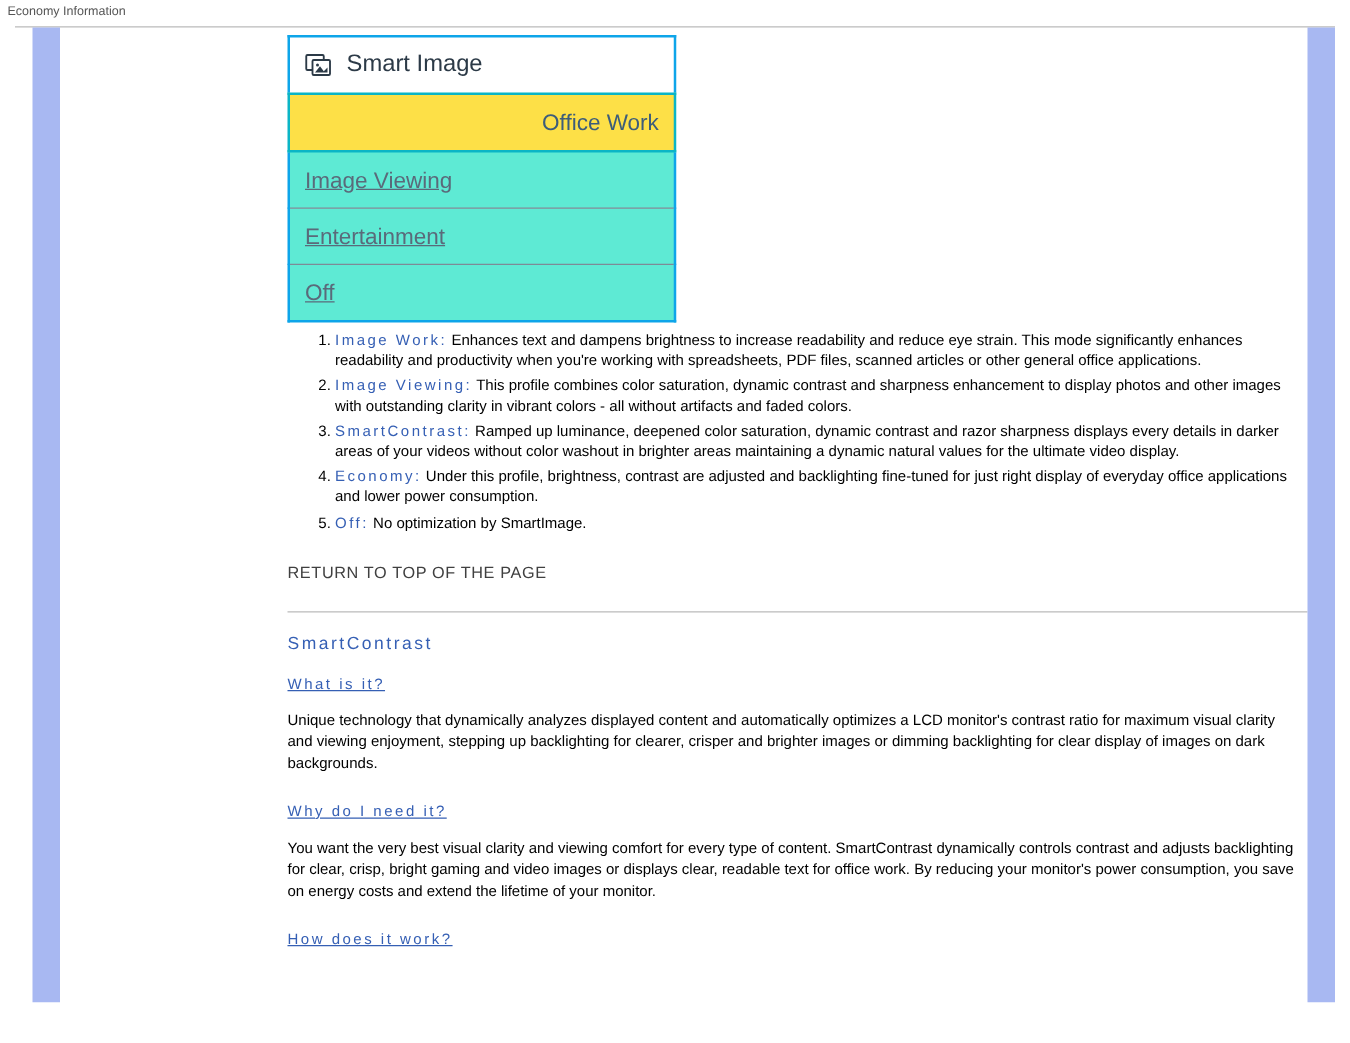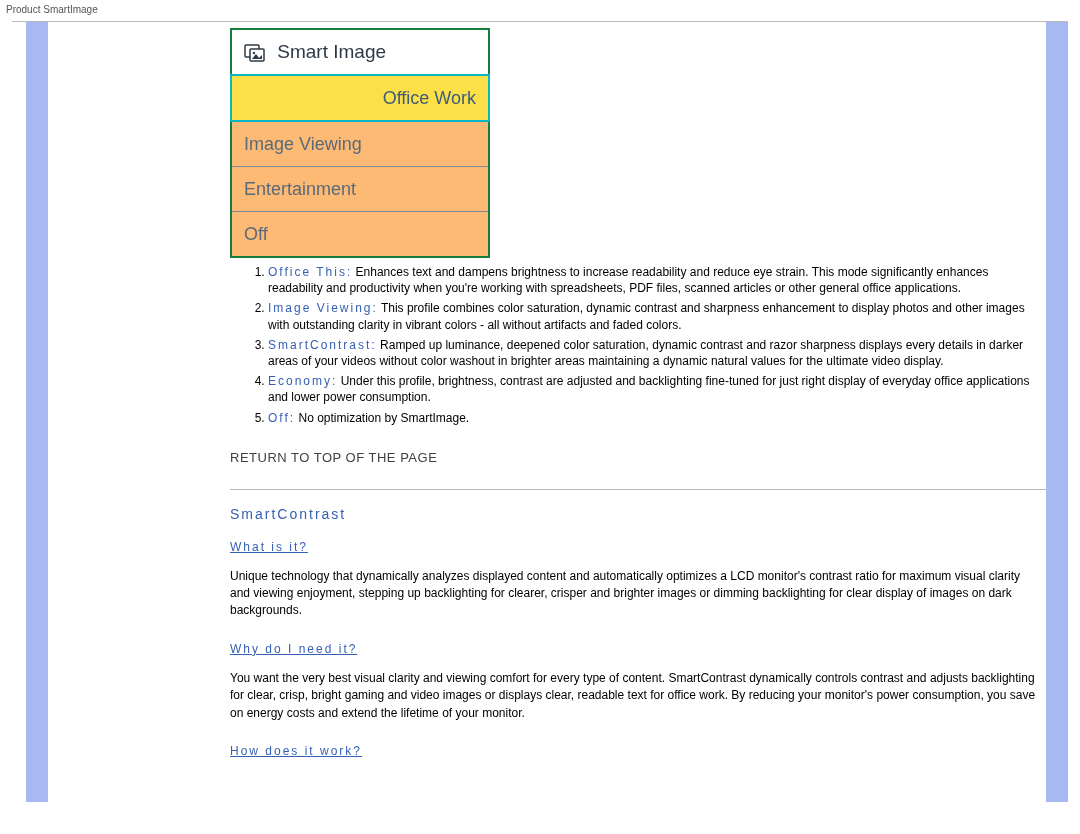--- a/index.html
+++ b/index.html
@@ -30,22 +30,22 @@
   }
   .blue-strip.left { left: 14px; }
   .blue-strip.right { right: 0; }
   .content {
     margin-left: 36px;
     margin-right: 22px;
     padding: 6px 0 30px 182px;
   }
   
   .osd {
-    width: 260px;
-    border: 2px solid #15803d;
+    width: 311px;
+    border: 2px solid #0ea5e9;
     border-collapse: collapse;
     margin-bottom: 6px;
   }
   .osd td {
     height: 44px;
     padding: 0 12px;
     font-size: 18px;
     color: #5a6a7a;
   }
   .osd .hdr {
@@ -53,21 +53,22 @@
     color: #2c3a47;
     font-size: 19px;
   }
   .osd .sel {
     background: #fde047;
     border: 2px solid #0bb5c6;
     color: #3d5d7a;
     text-align: right;
   }
   .osd .opt {
-    background: #fdba74;
+    background: #5eead4;
+    text-decoration: underline;
   }
   .osd .divider {
     border-bottom: 1px solid #7e8a96;
   }
   .osd .hdr .icon-box {
     display: inline-block;
     vertical-align: middle;
     margin-right: 6px;
   }
   .osd .hdr .icon-box svg { display: block; }
@@ -108,21 +109,21 @@
   }
   .para {
     font-size: 12px;
     line-height: 1.45;
     margin: 0 6px 22px 0;
   }
 </style>
 </head>
 <body>
 
-<div class="top-label">Product SmartImage</div>
+<div class="top-label">Economy Information</div>
 
 <div class="page">
   <div class="blue-strip left"></div>
   <div class="blue-strip right"></div>
 
   <div class="content">
 
     <table class="osd" cellspacing="0">
       <tbody>
           <tr>
@@ -147,21 +148,21 @@
       <tr>
             <td class="opt divider">Entertainment</td>
           </tr>
       <tr>
             <td class="opt">Off</td>
           </tr>
     </tbody>
       </table>
 
     <ol class="num-list">
-      <li><span class="highlight-label">Office This:</span><span> Enhances text and dampens brightness to increase readability and reduce eye strain. This mode significantly enhances readability and productivity when you're working with spreadsheets, PDF files, scanned articles or other general office applications.</span></li>
+      <li><span class="highlight-label">Image Work:</span><span> Enhances text and dampens brightness to increase readability and reduce eye strain. This mode significantly enhances readability and productivity when you're working with spreadsheets, PDF files, scanned articles or other general office applications.</span></li>
       <li><span class="highlight-label">Image Viewing:</span><span> This profile combines color saturation, dynamic contrast and sharpness enhancement to display photos and other images with outstanding clarity in vibrant colors - all without artifacts and faded colors.</span></li>
       <li><span class="highlight-label">SmartContrast:</span><span> Ramped up luminance, deepened color saturation, dynamic contrast and razor sharpness displays every details in darker areas of your videos without color washout in brighter areas maintaining a dynamic natural values for the ultimate video display.</span></li>
       <li><span class="highlight-label">Economy:</span><span> Under this profile, brightness, contrast are adjusted and backlighting fine-tuned for just right display of everyday office applications and lower power consumption.</span></li>
       <li><span class="highlight-label">Off:</span><span> No optimization by SmartImage.</span></li>
     </ol>
 
     <a href="#" class="return-link">RETURN TO TOP OF THE PAGE</a>
 
     <hr class="sep">
 

